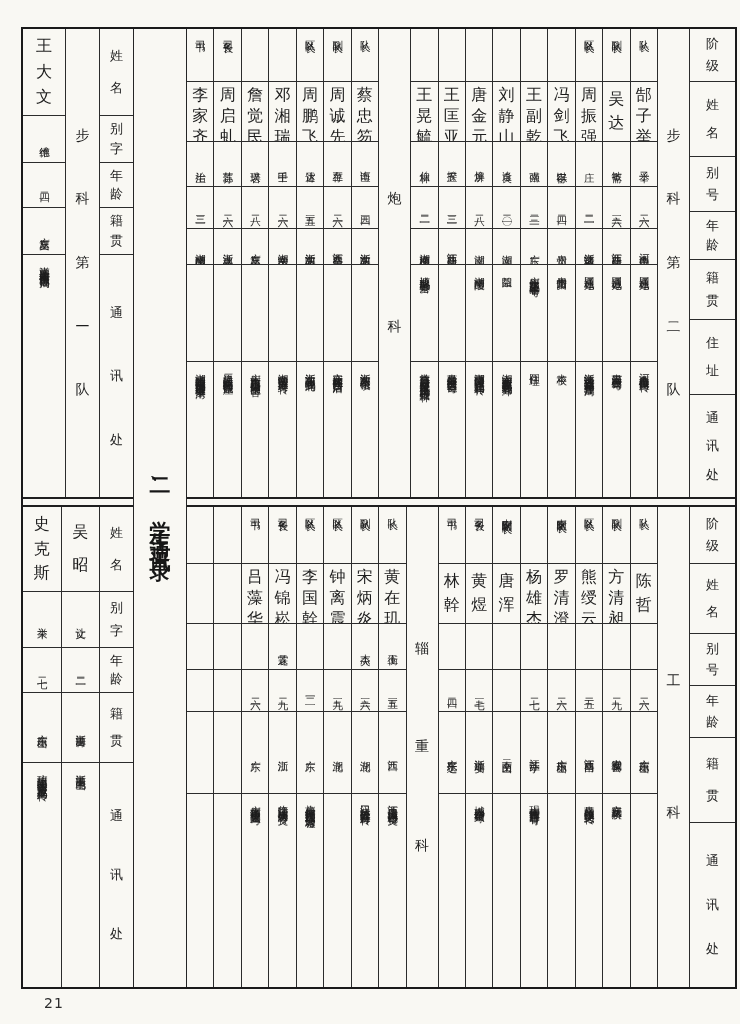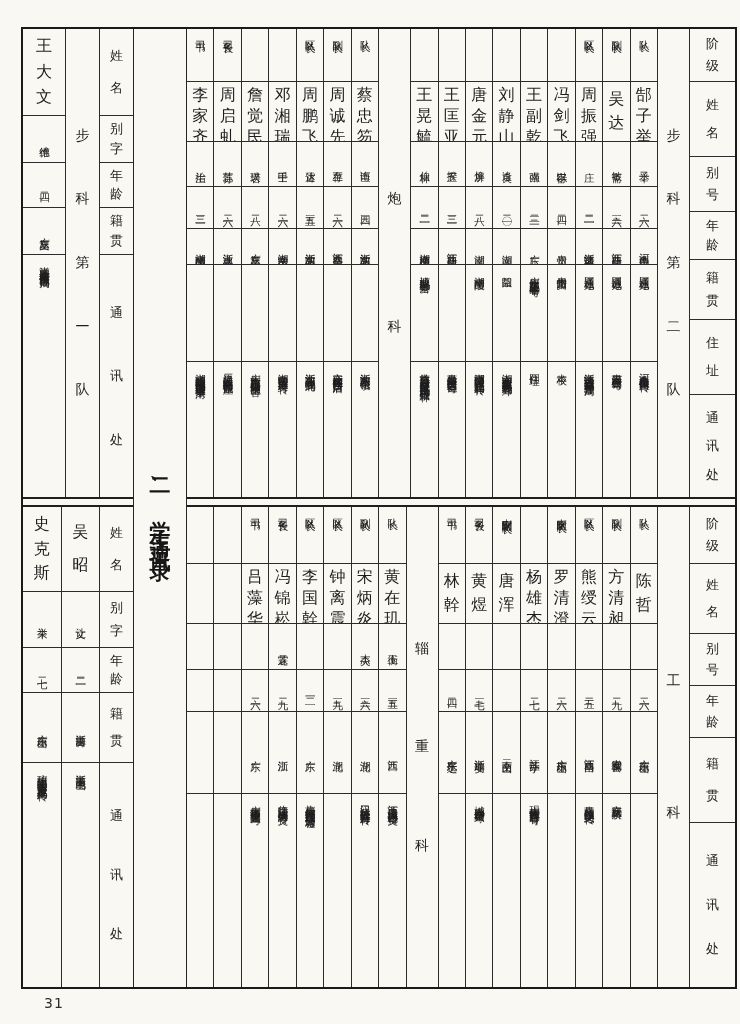--- a/index.html
+++ b/index.html
@@ -1076,14 +1076,14 @@
             <div class="cell c-name name"></div>
             <div class="cell c-alias-b mid"></div>
             <div class="cell c-age mid"></div>
             <div class="cell c-native-b mid"></div>
             <div class="cell c-contact top"></div>
           </div>
         </div>
     </div>
 
   </div>
-  <div class="page-number">31</div>
+  <div class="page-number">21</div>
 </div>
 
 </body></html>

